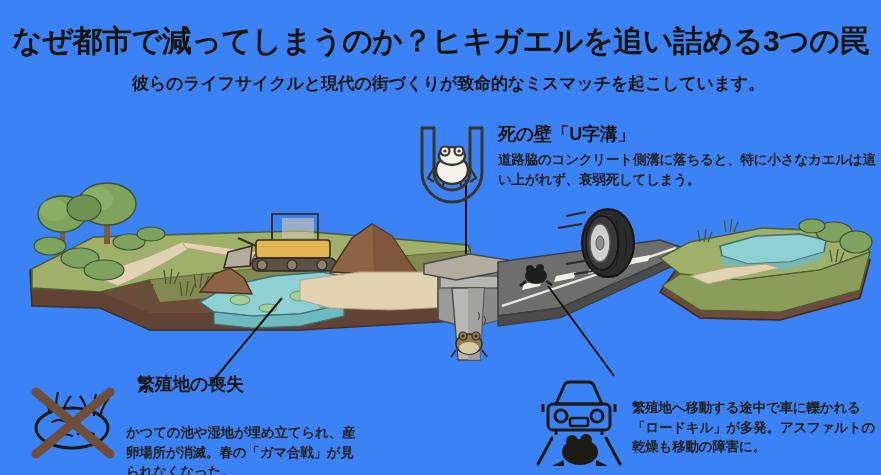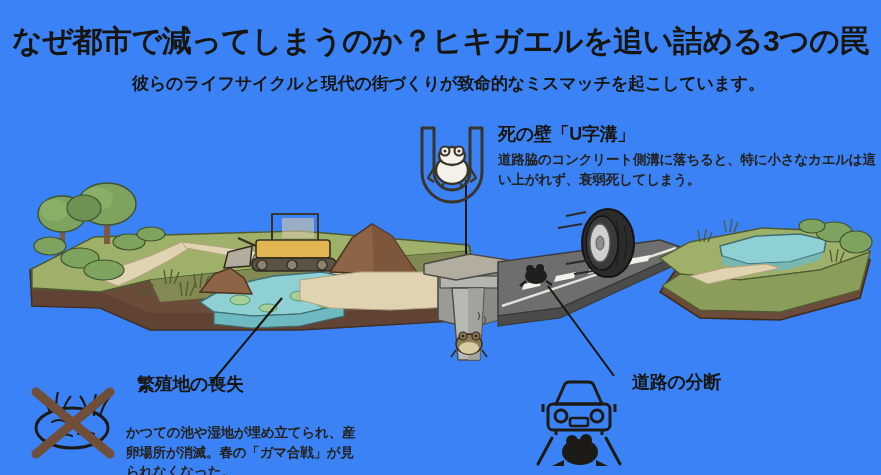--- a/index.html
+++ b/index.html
@@ -279,15 +279,15 @@
       </g>
       <g>
         <ellipse cx="50" cy="80" rx="18" ry="13" fill="#1c1a14"></ellipse>
         <circle cx="42" cy="69" r="6" fill="#1c1a14"></circle>
         <circle cx="56" cy="68" r="6" fill="#1c1a14"></circle>
         <path d="M34 88 L22 94 L34 94 Z" fill="#1c1a14"></path>
         <path d="M66 88 L78 94 L66 94 Z" fill="#1c1a14"></path>
       </g>
     </svg>
   </div>
-  <div class="callout-head" id="c3-head">道路の分断</div>
+  <div class="callout-body" id="c3-body">繁殖地へ移動する途中で車に轢かれる「ロードキル」が多発。アスファルトの乾燥も移動の障害に。</div>
 
 </div>
 
 </body></html>

